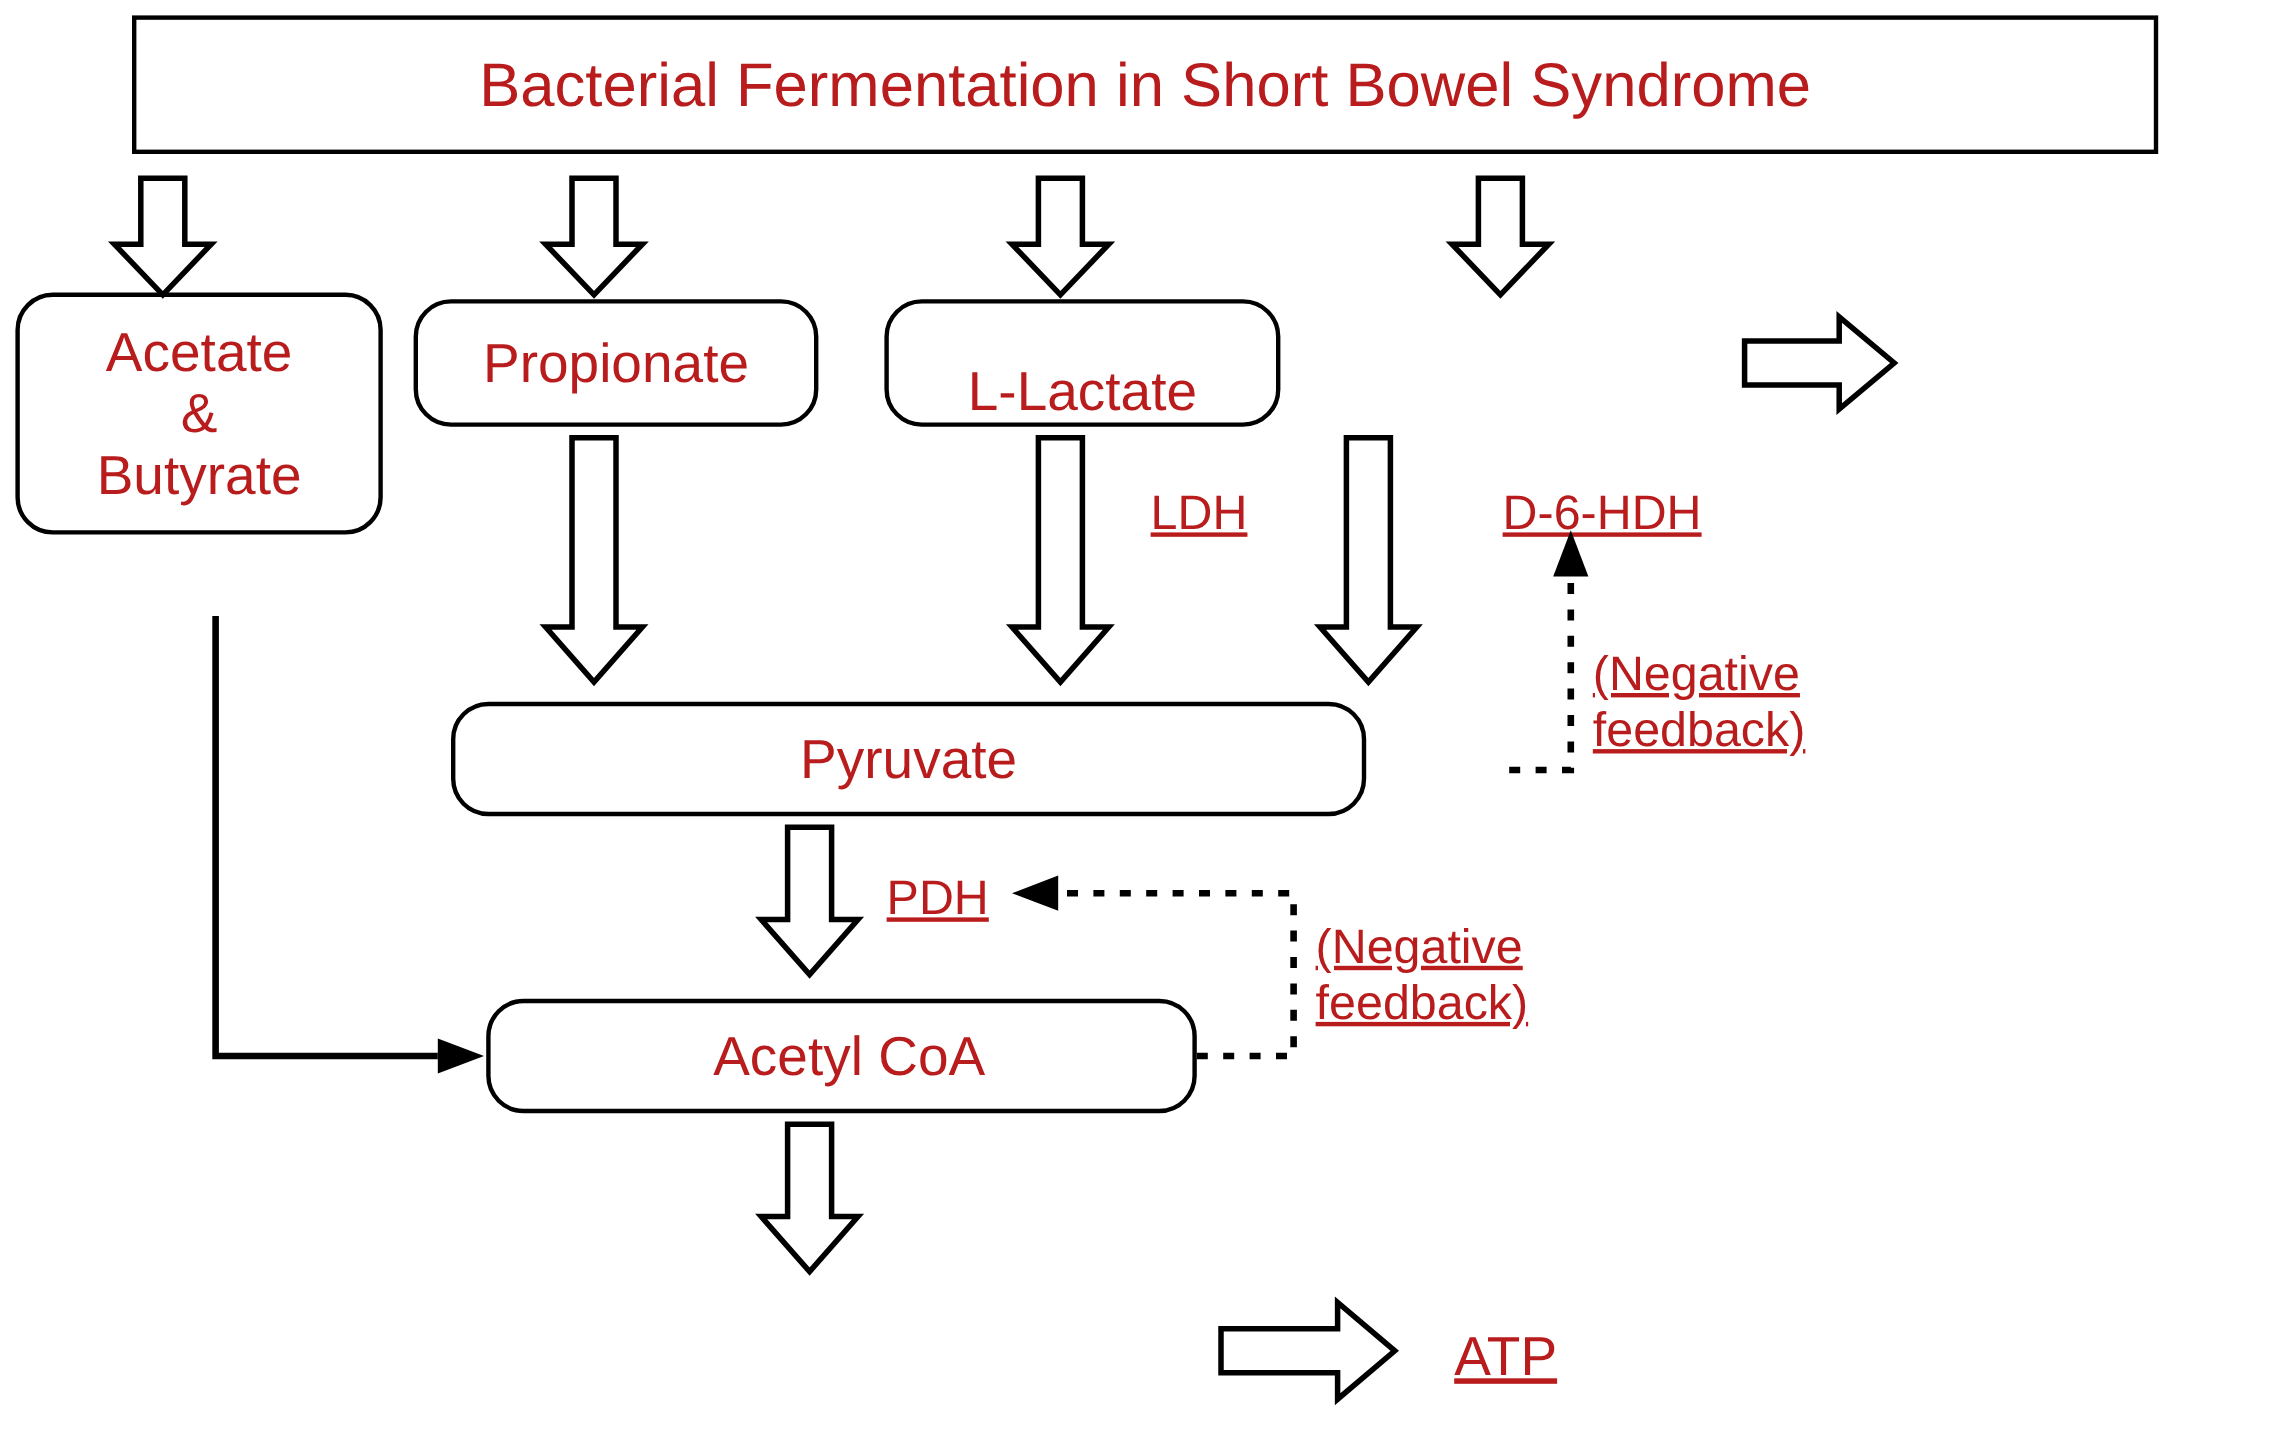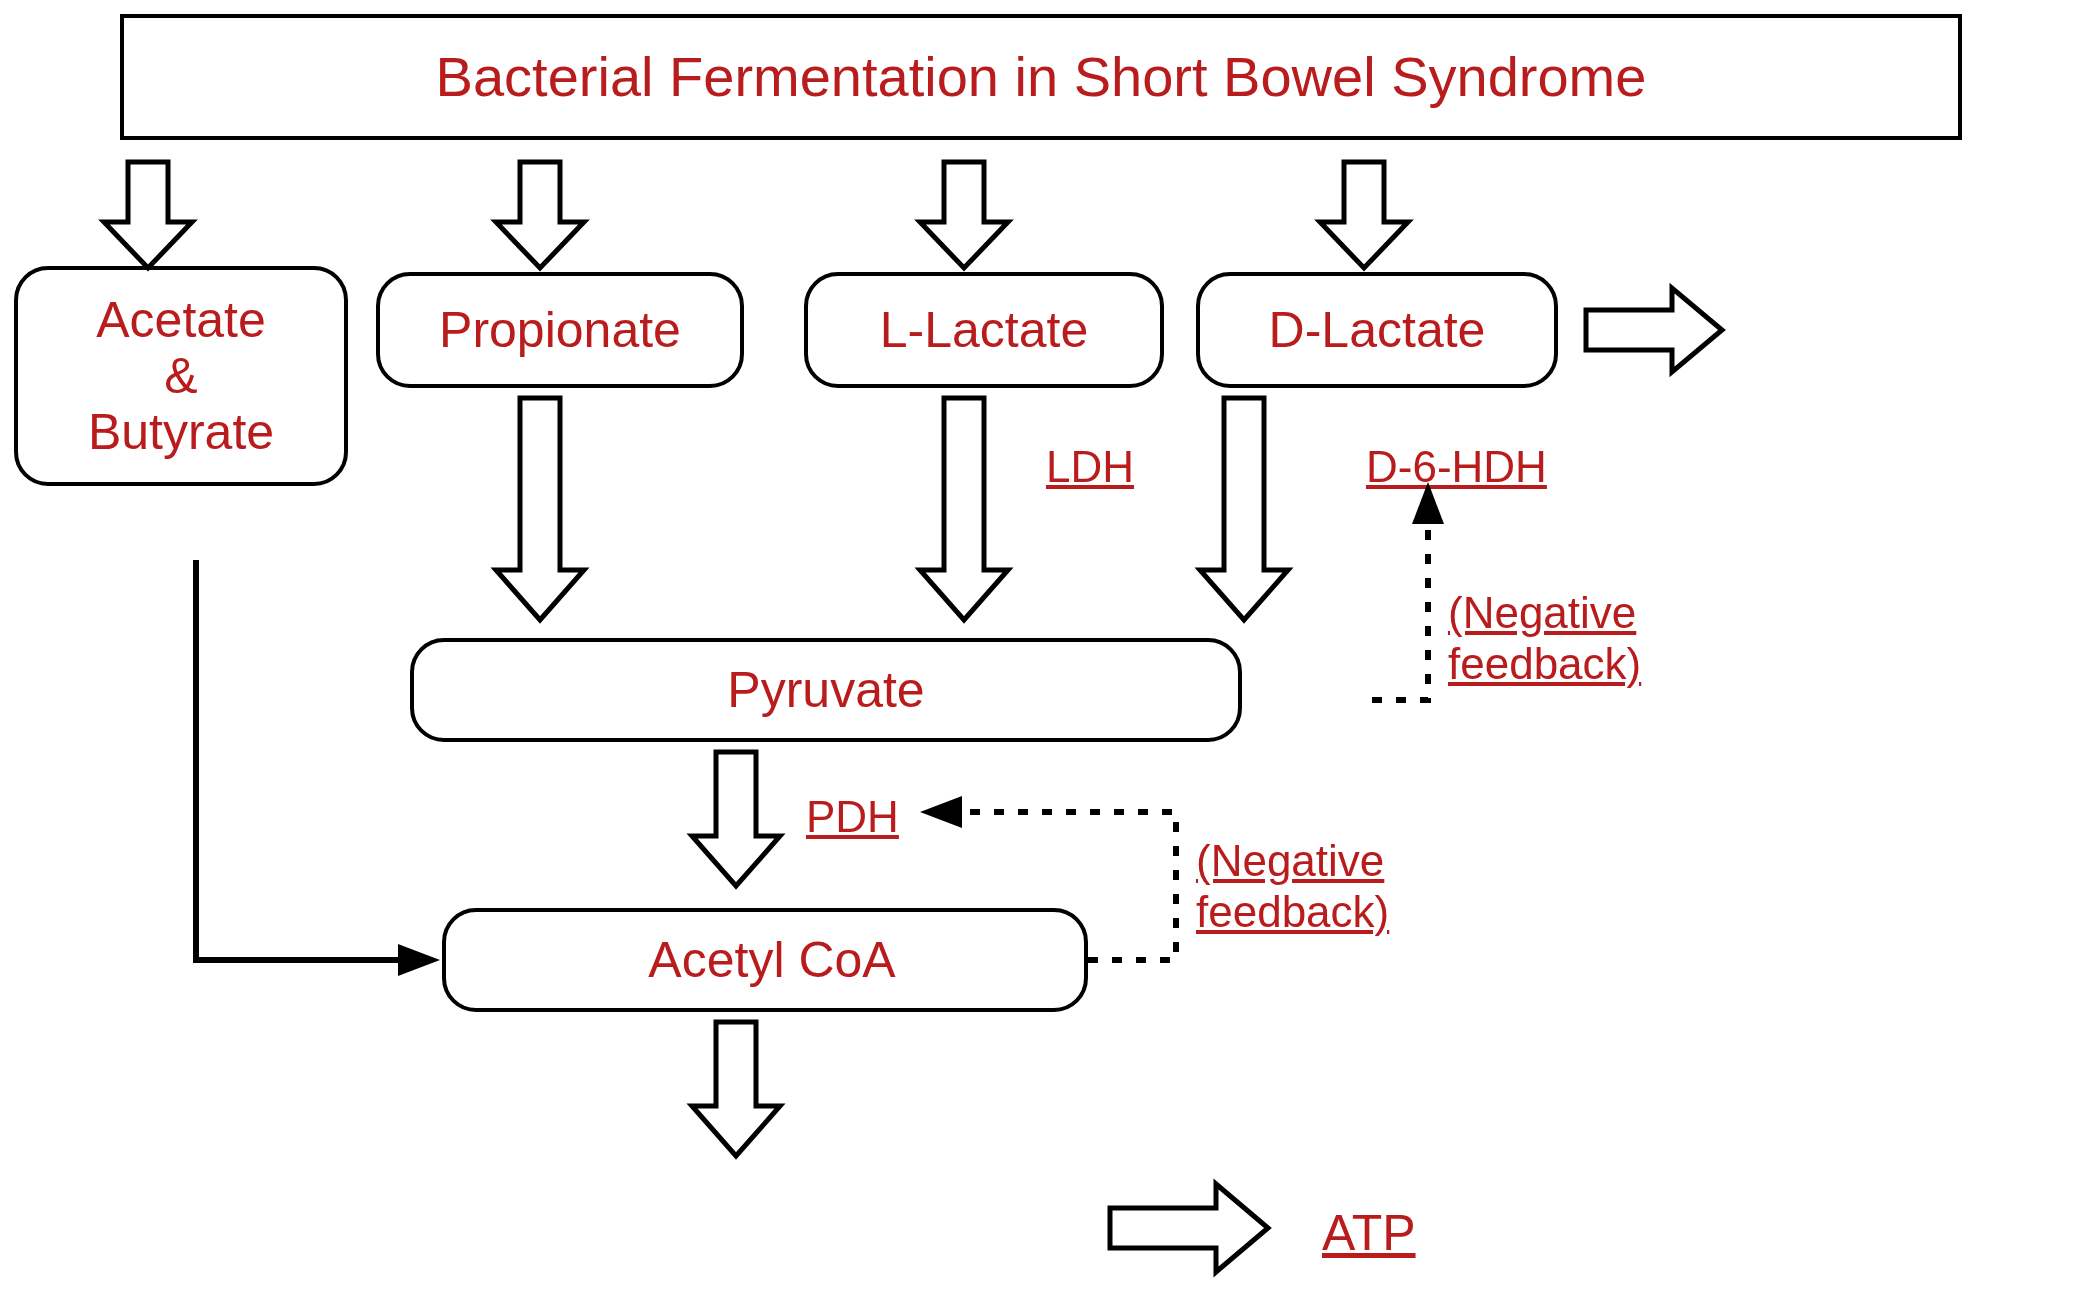--- a/index.html
+++ b/index.html
@@ -60,27 +60,24 @@
   <div class="node round big" style="left:14px; top:266px; width:334px; height:220px; white-space:pre-line;">
     <span>Acetate
 &amp;
 Butyrate</span>
   </div>
 
   <div class="node round big" style="left:376px; top:272px; width:368px; height:116px;">
     <span>Propionate</span>
   </div>
 
-  <div class="node round big" style="left:804px; top:272px; width:360px; height:116px;">
+  <div class="node round big" style="left:804px; top:272px; width:360px; height:116px;align-items:flex-end;">
     <span>L-Lactate</span>
   </div>
 
-  <div class="node round big" style="left:1196px; top:272px; width:362px; height:116px;">
-    <span>D-Lactate</span>
-  </div>
 
 
   <div class="node round big" style="left:410px; top:638px; width:832px; height:104px;">
     <span>Pyruvate</span>
   </div>
 
   <div class="node round big" style="left:442px; top:908px; width:646px; height:104px;padding-left:14px;">
     <span>Acetyl CoA</span>
   </div>
 

